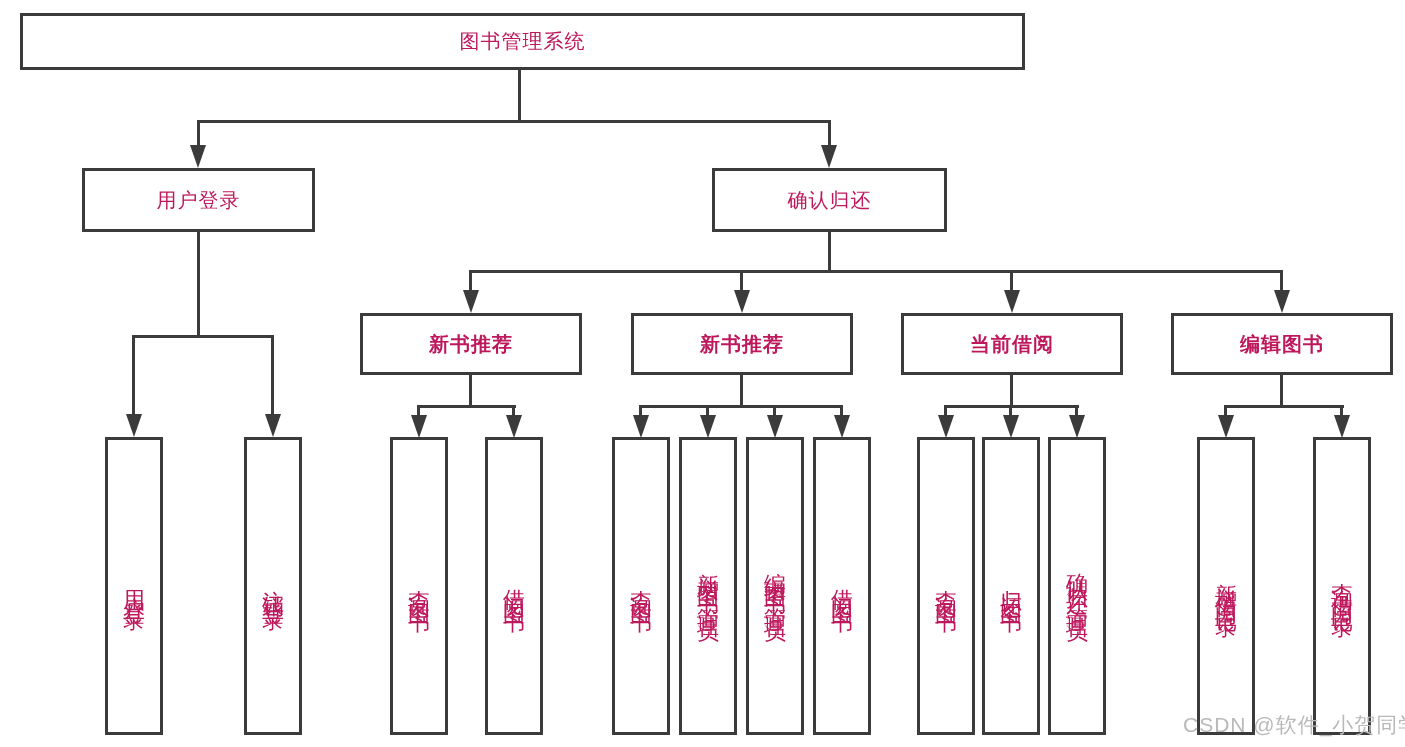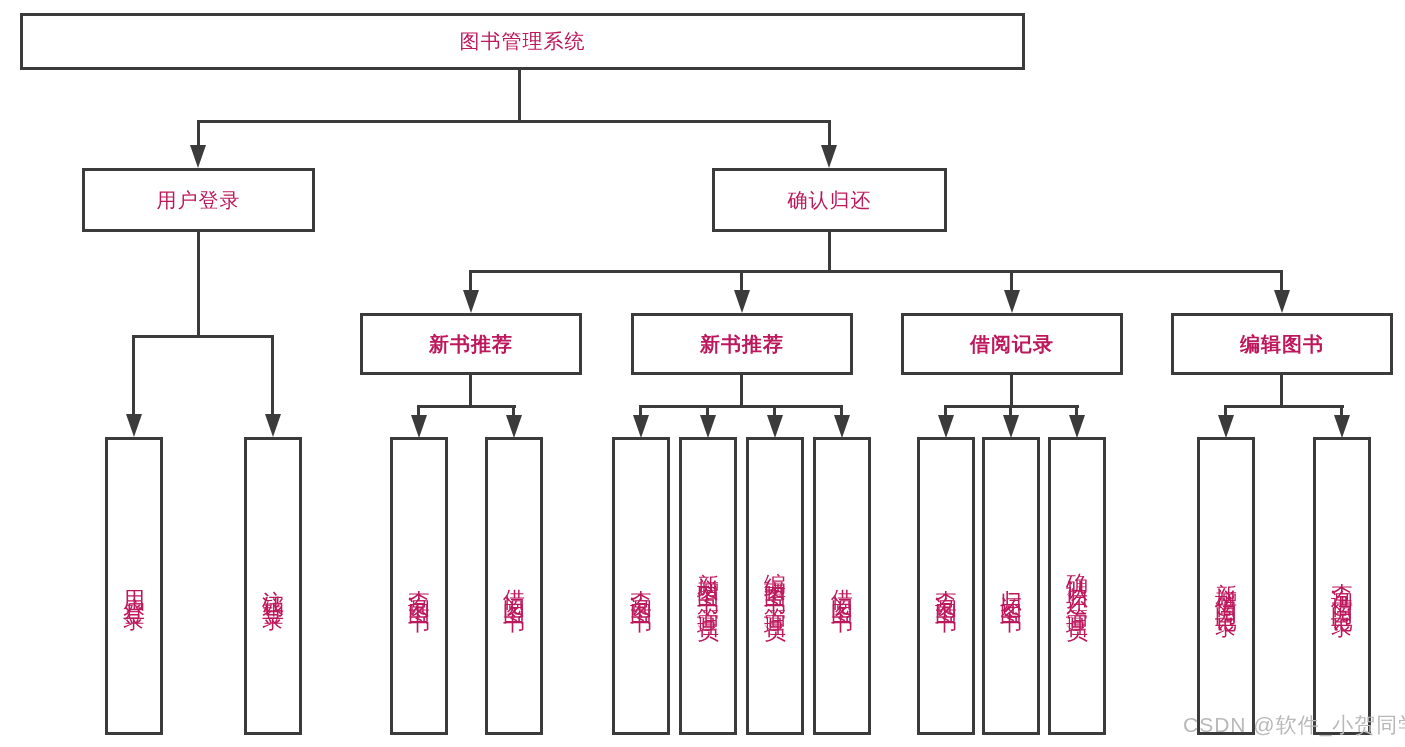--- a/index.html
+++ b/index.html
@@ -135,21 +135,21 @@
     <span class="lbl">确认归还</span>
   </div>
 
   <div class="node lvl3" style="left:360px;">
     <span class="lbl">新书推荐</span>
   </div>
   <div class="node lvl3" style="left:631px;">
     <span class="lbl">新书推荐</span>
   </div>
   <div class="node lvl3" style="left:901px;">
-    <span class="lbl">借阅记录</span>
+    <span class="lbl">当前借阅</span>
   </div>
   <div class="node lvl3" style="left:1171px;">
     <span class="lbl">编辑图书</span>
   </div>
 
   <div class="node leaf" style="left:105px;">
     <span class="lbl">用户登录</span>
   </div>
   <div class="node leaf" style="left:244px;">
     <span class="lbl">注销登录</span>

